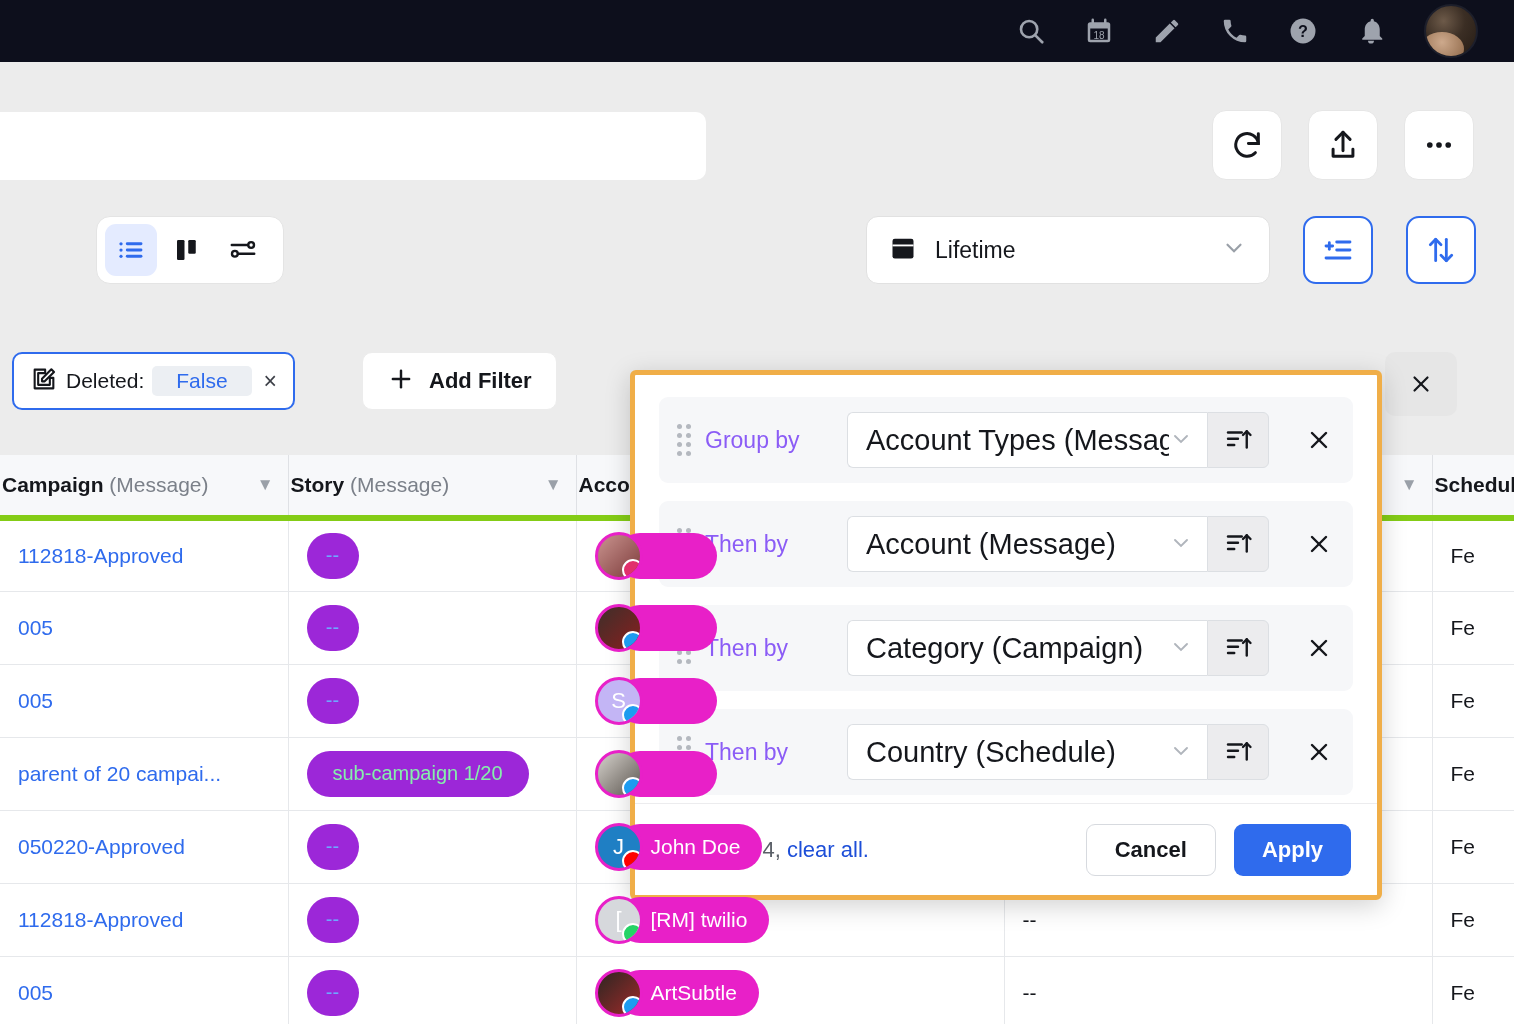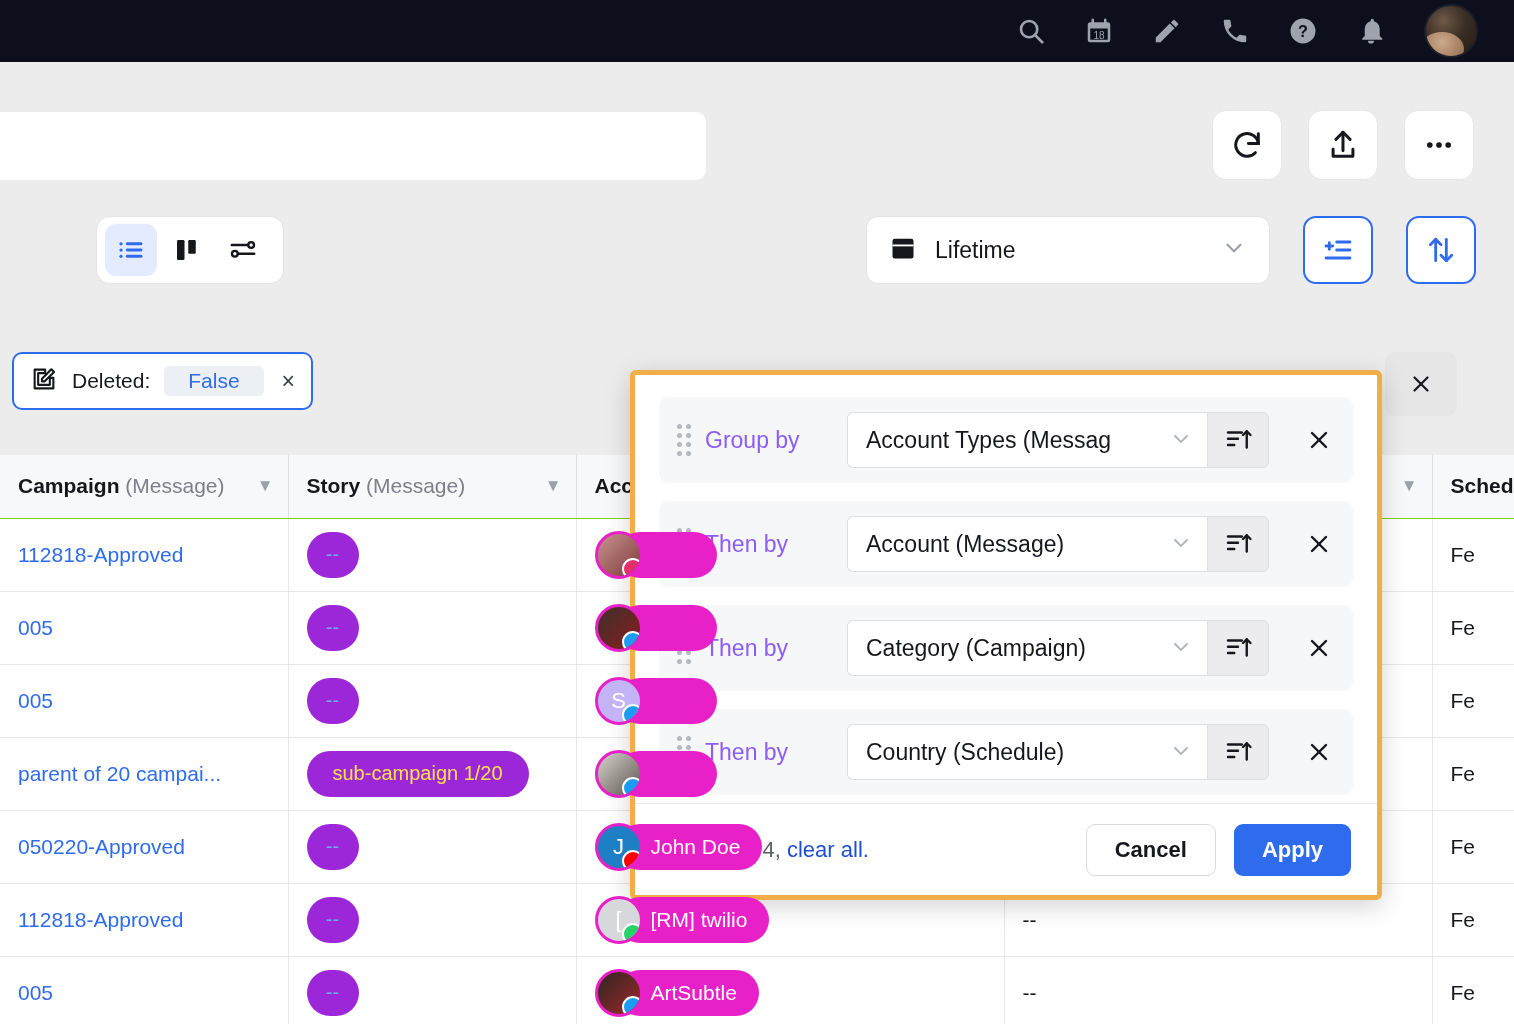--- a/index.html
+++ b/index.html
@@ -67,21 +67,21 @@
     display: flex; align-items: center; justify-content: center; cursor: pointer;
   }
   #groupby-btn { left: 1303px; }
   #sort-btn { left: 1406px; }
 
   
   .filterbar { position: absolute; left: 0; top: 268px; width: 1514px; height: 92px; }
   .chip {
     position: absolute; left: 12px; top: 14px; height: 58px;
     background: #fff; border: 2px solid #2f6bed; border-radius: 10px;
-    display: flex; align-items: center; padding: 0 16px; gap: 14px; cursor: pointer;
+    display: flex; align-items: center; padding: 0 16px; gap: 8px; cursor: pointer;
   }
   .chip .ctext { font-size: 21px; color: #15171c; }
   .chip .cval { font-size: 21px; color: #2f6bed; background: #eceff3; padding: 3px 24px; border-radius: 5px; }
   .chip .cx { font-size: 23px; color: #3d4048; padding-left: 4px; }
   .addfilter {
     position: absolute; left: 362px; top: 14px; height: 58px;
     background: #fff; border-radius: 10px; display: flex; align-items: center;
     padding: 0 24px; gap: 14px; cursor: pointer; border: 1px solid #ececec;
   }
   .addfilter .aftext { font-size: 22px; font-weight: bold; color: #15171c; }
@@ -89,37 +89,37 @@
     position: absolute; left: 1385px; top: 14px; width: 72px; height: 64px;
     background: #e6e6e6; border-radius: 10px;
     display: flex; align-items: center; justify-content: center; cursor: pointer;
   }
 
   
   .tablewrap { position: absolute; left: 0; top: 385px; width: 1514px; height: 569px; background: #fff; overflow: hidden; }
   table.grid { border-collapse: collapse; table-layout: fixed; width: 1560px; }
   table.grid th {
     height: 63px; background: #f7f8fa; border-right: 1px solid #dfe1e5;
-    border-bottom: 1px solid #84cc16; text-align: left; padding: 0 18px;
+    border-bottom: 6px solid #84cc16; text-align: left; padding: 0 2px;
     font-size: 21px; color: #15171c; white-space: nowrap; overflow: hidden; position: relative;
   }
   table.grid th .sub { font-weight: normal; color: #7b8089; }
   table.grid th .caret { position: absolute; right: 14px; top: 50%; transform: translateY(-50%); color: #9aa0a8; font-size: 17px; }
   table.grid td {
     height: 73px; border-right: 1px solid #e6e8eb; border-bottom: 1px solid #e6e8eb;
     padding: 0 18px; font-size: 21px; color: #15171c; vertical-align: middle;
     white-space: nowrap; overflow: hidden;
   }
   .celllink { color: #2f6bed; cursor: pointer; text-align: right; }
   .pill-purple {
     display: inline-flex; align-items: center; justify-content: center;
     background: #9c27d8; color: #6ea8ff; border-radius: 999px;
     height: 46px; min-width: 52px; padding: 0 16px; font-size: 20px;
   }
-  .pill-purple.wide { color: #fde047; padding: 0 26px; }
+  .pill-purple.wide { color: #86efac; padding: 0 26px; }
   .acct { display: flex; align-items: center; }
   .acct .av {
     width: 48px; height: 48px; border-radius: 50%; border: 3px solid #e820c8;
     position: relative; flex: none; z-index: 2; overflow: hidden;
     display: flex; align-items: center; justify-content: center;
     color: #fff; font-size: 22px;
   }
   .acct .badge {
     position: absolute; right: -4px; bottom: -4px; width: 22px; height: 22px;
     border-radius: 50%; border: 2px solid #fff; z-index: 3;
@@ -144,21 +144,21 @@
   }
   .drag { display: grid; grid-template-columns: 5px 5px; gap: 4px; cursor: grab; }
   .drag i { width: 5px; height: 5px; border-radius: 50%; background: #b4b8bf; display: block; }
   .glabel { font-size: 23px; color: #8b5cf6; width: 128px; flex: none; }
   .selwrap { display: flex; align-items: stretch; flex: 1; max-width: 422px; }
   .sel {
     flex: 1; background: #fff; border: 1px solid #dcdfe3; border-right: none;
     border-radius: 6px 0 0 6px; display: flex; align-items: center;
     padding: 0 14px 0 18px; height: 56px; cursor: pointer; overflow: hidden;
   }
-  .sel .seltext { font-size: 23px; color: #15171c; flex: 1; white-space: nowrap; overflow: hidden; }
+  .sel .seltext { font-size: 29px; color: #15171c; flex: 1; white-space: nowrap; overflow: hidden; }
   .sortbtn {
     width: 62px; background: #ececee; border: 1px solid #dcdfe3; border-radius: 0 6px 6px 0;
     display: flex; align-items: center; justify-content: center; cursor: pointer;
   }
   .rowx { margin-left: 22px; cursor: pointer; display: flex; align-items: center; }
   .modal-foot {
     position: absolute; left: 0; right: 0; bottom: 0; height: 92px;
     border-top: 1px solid #ececee; display: flex; align-items: center;
     padding: 0 26px; background: #fff;
   }
@@ -311,20 +311,29 @@
       <div class="chip">
         <span>
           <svg width="28" height="28" viewBox="0 0 24 24" fill="none" stroke="#15171c" stroke-width="1.8" stroke-linejoin="round">
               <path d="M4 4h9v3H7v10h10v-6h3v9H4z"></path>
               <path d="M20.3 3.7l-8 8V14h2.3l8-8z" transform="translate(-2,0)"></path>
             </svg>
         </span>
         <span class="ctext">Deleted:</span>
         <span class="cval">False</span>
         <span class="cx">×</span>
+      </div>
+      <div class="addfilter">
+        <span>
+          <svg width="28" height="28" viewBox="0 0 24 24" fill="none" stroke="#15171c" stroke-width="2.1" stroke-linecap="round">
+              <line x1="12" y1="5" x2="12" y2="19"></line>
+              <line x1="5" y1="12" x2="19" y2="12"></line>
+            </svg>
+        </span>
+        <span class="aftext">Add Filter</span>
       </div>
       <div class="ghostx">
         <svg width="26" height="26" viewBox="0 0 24 24" fill="none" stroke="#15171c" stroke-width="2" stroke-linecap="round">
             <line x1="6" y1="6" x2="18" y2="18"></line>
             <line x1="18" y1="6" x2="6" y2="18"></line>
           </svg>
       </div>
     </div>
 
     <div class="tablewrap">

